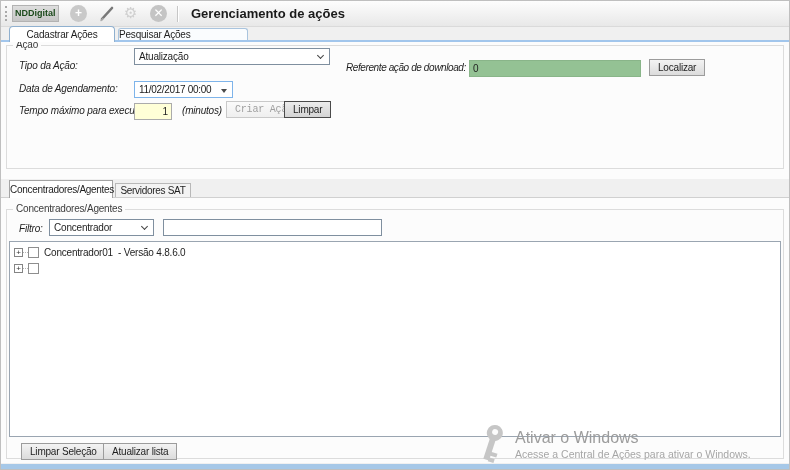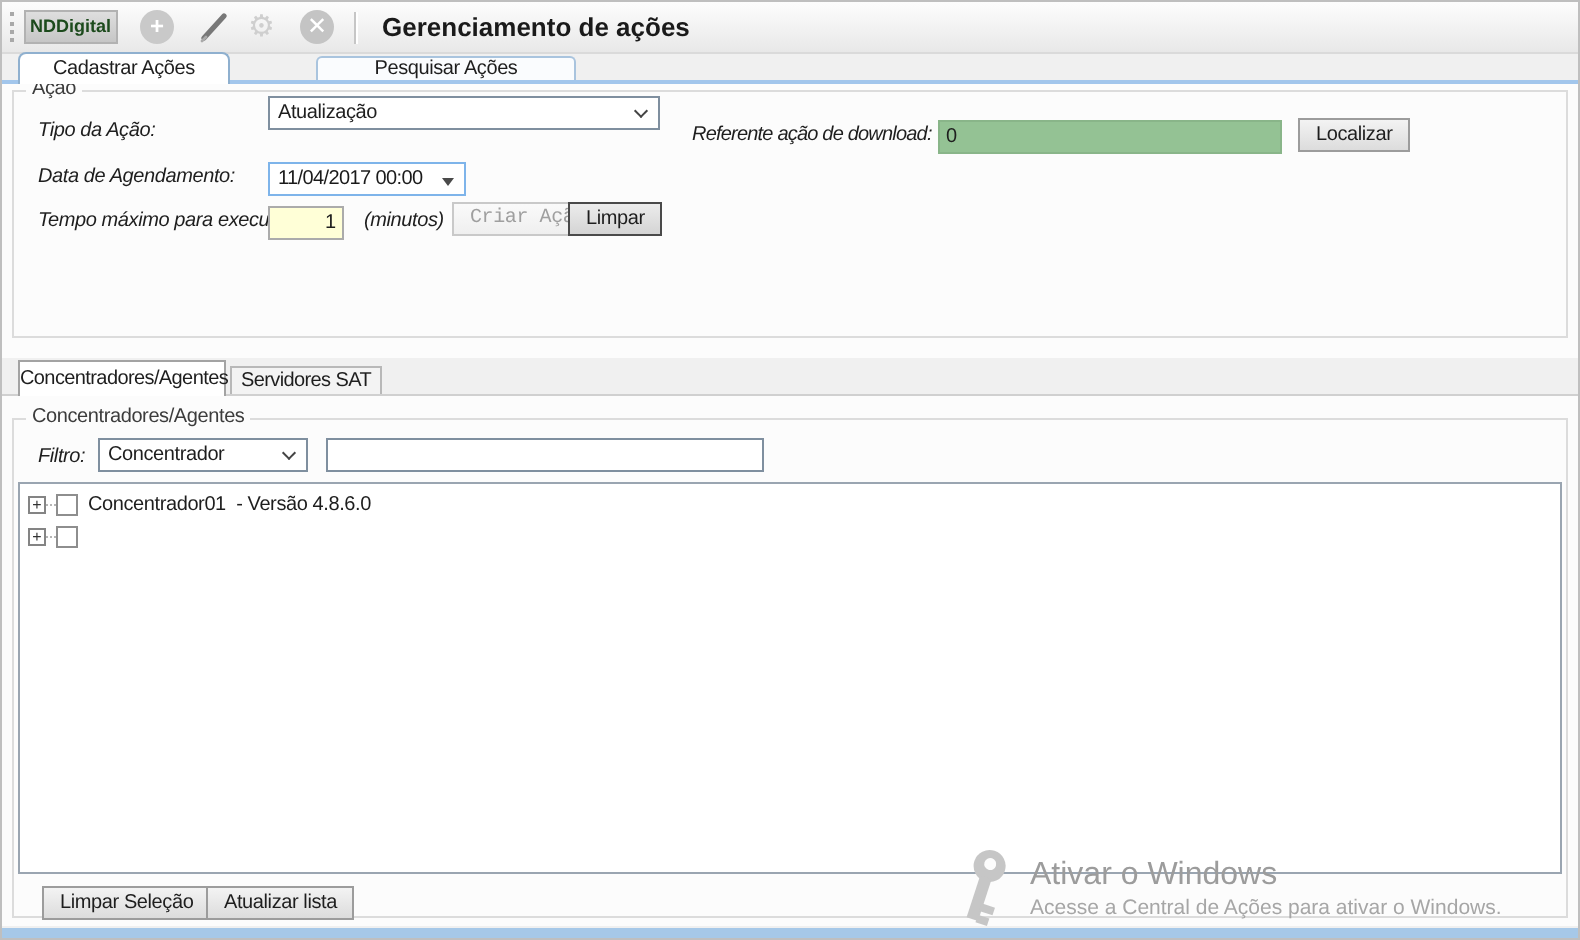--- a/index.html
+++ b/index.html
@@ -21,21 +21,21 @@
   .tb-gear { position:absolute; top:3px; font-size:15px; color:#cfcfcf; }
   .tb-sep { position:absolute; left:176px; top:5px; width:1px; height:16px; background:#c6c6c6; box-shadow:1px 0 0 #ffffff; }
   .app-title { position:absolute; left:190px; top:5px; font-size:13px; font-weight:bold; color:#1a1a1a; }
   
   .blueline { position:absolute; left:0; top:39px; width:100%; height:2px; z-index:1; }
   .tab1-active { position:absolute; left:8px; top:25px; width:106px; height:16px; z-index:3;
     background:#ffffff; border:1px solid #8fb0cf; border-bottom:none; border-radius:4px 4px 0 0;
     font-size:10px; letter-spacing:-0.2px; text-align:center; line-height:15px; color:#1e1e1e; }
   .tab1-inactive { position:absolute; left:117px; top:27px; width:130px; height:12px; z-index:2;
     background:#fafcfe; border:1px solid #a9c4de; border-bottom:none; border-radius:3px 3px 0 0;
-    font-size:10px; letter-spacing:-0.2px; text-align:center; line-height:12px; color:#1e1e1e;margin-left:40px; }
+    font-size:10px; letter-spacing:-0.2px; line-height:12px; color:#1e1e1e; }
   .page1 { position:absolute; left:0; top:41px; width:100%; height:137px; background:#fcfcfc; }
   
   .groupbox { position:absolute; border:1px solid #dcdcdc; z-index:2; }
   .gb-label { position:absolute; top:-7px; left:6px; background:#fcfcfc; padding:0 3px;
     font-size:10px; letter-spacing:-0.2px; color:#3c3c3c; }
   
   .lbl { position:absolute; font-size:10px; letter-spacing:-0.2px; color:#1e1e1e; z-index:4;font-style:italic; }
   .combo { position:absolute; background:#ffffff; border:1px solid #7f8f9f; height:17px; z-index:4; }
   .combo .val { position:absolute; left:4px; top:2px; font-size:10px; letter-spacing:-0.2px; color:#1e1e1e; }
   .chev { position:absolute; right:6px; top:4px; width:5px; height:5px;
@@ -110,21 +110,21 @@
     <span class="val">Atualização</span>
     <span class="chev"></span>
   </div>
 
   <div class="lbl" style="left:345px;top:61px;letter-spacing:-0.4px;">Referente ação de download:</div>
   <input class="field" style="left: 468px; top: 59px; width: 172px; background: rgb(148, 194, 148); border: 1px solid rgb(137, 181, 137); color: rgb(31, 31, 31); padding-left: 3px;" readonly="" value="0">
   <button class="btn" style="left:648px;top:58px;">Localizar</button>
 
   <div class="lbl" style="left:18px;top:82px;">Data de Agendamento:</div>
   <div class="datepicker" style="border:1px solid #7eb4ea;">
-    <span class="val">11/04/2017 00:00</span>
+    <span class="val">11/02/2017 00:00</span>
     <span class="tri"></span>
   </div>
 
   <div class="lbl" style="left:18px;top:104px;">Tempo máximo para execução:</div>
   <input class="field" style="left: 133px; top: 102px; width: 38px; background: rgb(255, 255, 215); border: 1px solid rgb(171, 171, 171); text-align: right; padding-right: 3px; color: rgb(30, 30, 30);" value="1">
   <div class="lbl" style="left:181px;top:104px;">(minutos)</div>
   <button class="btn btn-disabled" style="left:225px;top:100px;" disabled="">Criar Ação</button>
   <button class="btn btn-default" style="left:283px;top:100px;">Limpar</button>
 
   <div class="page2"></div>

